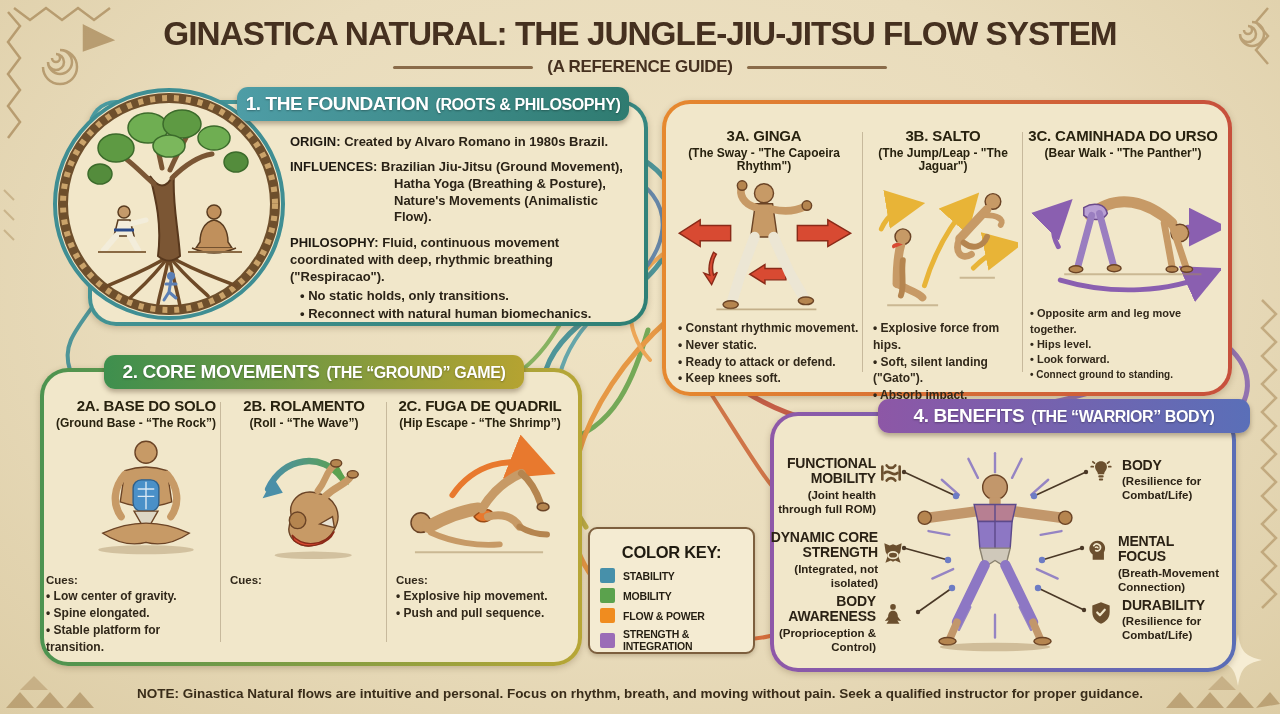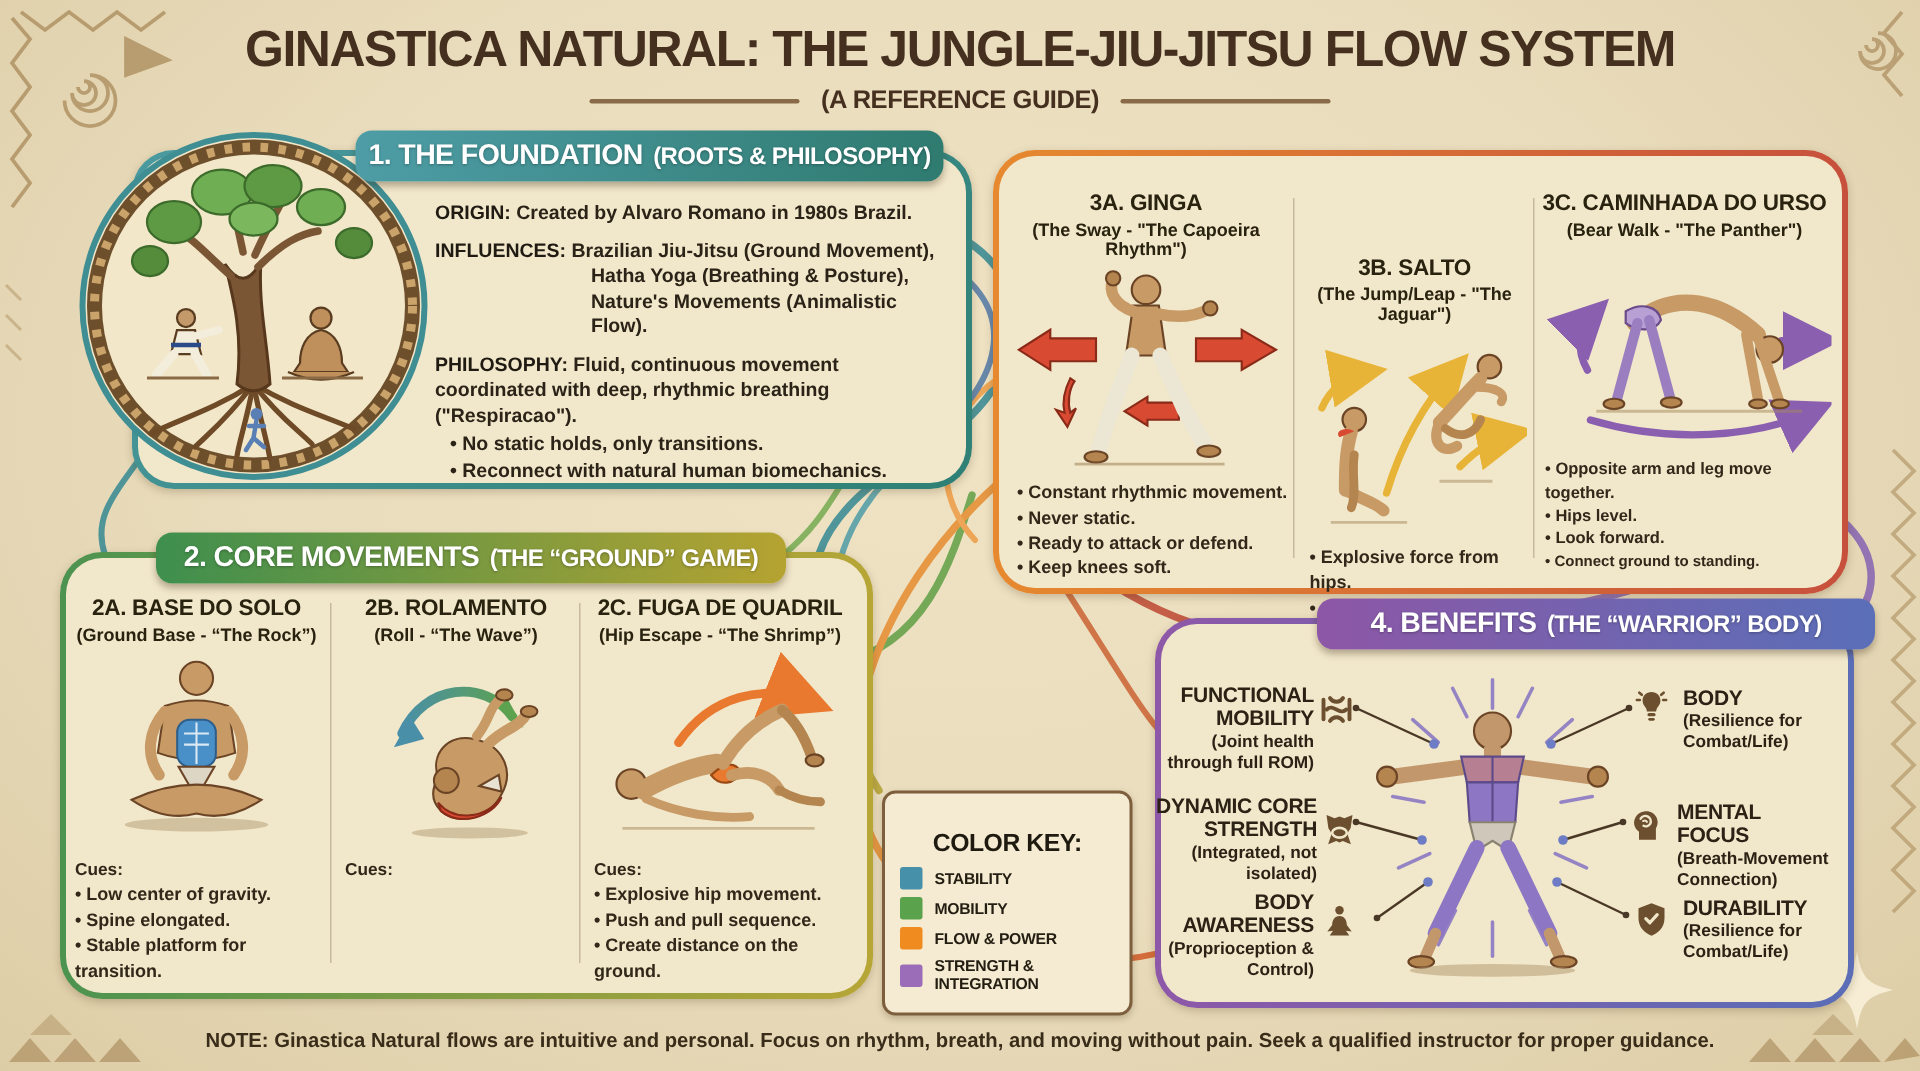--- a/index.html
+++ b/index.html
@@ -45,23 +45,23 @@
   .cues li::before{content:"• ";}
   .cues-label{width:100%;padding-left:8px;font-size:11.5px;font-weight:700;color:#31281a;line-height:1.4;}
   
   .ben{position:absolute;color:#2b2215;}
   .ben .t{font-size:14px;font-weight:700;line-height:1.1;letter-spacing:-.2px;}
   .ben .s{font-size:11.5px;font-weight:700;line-height:1.2;margin-top:2px;}
   .ben.left{text-align:right;}
   .ben.right{text-align:left;}
   .ben-icon{position:absolute;width:26px;height:26px;}
   
-  .colorkey{position:absolute;left:588px;top:527px;width:167px;height:150px;z-index:2;
+  .colorkey{position:absolute;left:588px;top:527px;width:167px;height:127px;z-index:2;
     background:#f4ebd2;border:2.5px solid #7d5f3e;border-radius:9px;box-shadow:0 2px 4px rgba(80,55,25,.25);
-    padding:24px 10px;box-sizing:border-box;}
+    padding:14px 10px;box-sizing:border-box;}
   .colorkey .ck-title{font-size:16.5px;font-weight:700;color:#1f1a10;text-align:center;letter-spacing:-.3px;margin-bottom:6px;}
   .ck-row{display:flex;align-items:center;gap:8px;margin-bottom:5px;}
   .ck-swatch{width:15px;height:15px;border-radius:2px;flex:0 0 auto;}
   .ck-label{font-size:10.5px;font-weight:700;color:#241e12;letter-spacing:-.2px;}
   
   .note{position:absolute;left:90px;right:90px;top:686px;text-align:center;
     font-size:13.5px;font-weight:700;color:#392c19;z-index:2;}
   .layer{position:absolute;inset:0;pointer-events:none;}
 </style>
 </head>
@@ -238,21 +238,21 @@
         </svg>
       </div>
       <ul class="cues" style="padding-left:16px;">
         <li>Constant rhythmic movement.</li>
         <li>Never static.</li>
         <li>Ready to attack or defend.</li>
         <li>Keep knees soft.</li>
       </ul>
     </div>
 
-    <div class="col" style="left:206px;top:28px;width:150px;margin-top:43px;">
+    <div class="col" style="left:206px;top:28px;width:150px;">
       <div class="colhead">3B. SALTO</div>
       <div class="colsub">(The Jump/Leap - "The Jaguar")</div>
       <div class="figbox" style="height:146px;">
         <svg width="150" height="142" viewBox="0 0 150 145">
           <defs>
             <marker id="yh" markerWidth="8" markerHeight="8" refX="5" refY="4" orient="auto">
               <path d="M0,0 L8,4 L0,8 Z" fill="#e8b437"></path>
             </marker>
           </defs>
           <g stroke="#e8b437" stroke-width="5" fill="none" stroke-linecap="round">
@@ -320,21 +320,21 @@
         <li style="font-size:10px;">Connect ground to standing.</li>
       </ul>
     </div>
   </div>
 
   <div class="panel" style="left:40px;top:368px;width:534px;height:290px;background:linear-gradient(90deg,#4c9350,#b7a636);">
     <div class="panel-inner"></div>
     <div class="divider" style="left:180px;top:34px;height:240px;"></div>
     <div class="divider" style="left:346px;top:34px;height:240px;"></div>
 
-    <div class="col" style="left:6px;top:30px;width:170px;">
+    <div class="col" style="left:6px;top:30px;width:170px;align-items:flex-end;">
       <div class="colhead">2A. BASE DO SOLO</div>
       <div class="colsub">(Ground Base - “The Rock”)</div>
       <div class="figbox" style="height:142px;">
         <svg width="140" height="138" viewBox="0 0 150 150">
           <g stroke="#6b4426" stroke-width="1.5">
             <circle cx="75" cy="22" r="12" fill="#c79a66"></circle>
             <path d="M52,42 Q75,34 98,42 L103,76 Q75,86 47,76 Z" fill="#c79a66"></path>
             <rect x="61" y="52" width="28" height="34" rx="9" fill="#4a90c8" stroke="#2e5f8a"></rect>
             <path d="M66,62 H84 M66,70 H84 M75,54 V84" stroke="#ffffff" stroke-width="1.5" opacity=".8" fill="none"></path>
             <path d="M52,46 C40,60 38,78 48,92" fill="none" stroke="#c79a66" stroke-width="8" stroke-linecap="round"></path>
@@ -407,21 +407,20 @@
             <path d="M36,102 C58,112 84,116 106,114" fill="none" stroke="#c79a66" stroke-width="6" stroke-linecap="round"></path>
             <ellipse cx="150" cy="76" rx="6" ry="4" fill="#b5854f"></ellipse>
           </g>
           <path d="M20,122 L150,122" stroke="#a58a5e" stroke-width="2" opacity=".5"></path>
         </svg>
       </div>
       <div class="cues-label">Cues:</div>
       <ul class="cues">
         <li>Explosive hip movement.</li>
         <li>Push and pull sequence.</li>
-        <li>Create distance on the ground.</li>
       </ul>
     </div>
   </div>
   <div class="pill" style="left:104px;top:355px;width:400px;background:linear-gradient(90deg,#3e8f4e,#b5a331);">
     <span class="main">2. CORE MOVEMENTS</span>
     <span class="psub">(THE “GROUND” GAME)</span>
   </div>
 
   <div class="panel" style="left:770px;top:412px;width:458px;height:252px;background:linear-gradient(90deg,#8e58a8,#5a6db6);">
     <div class="panel-inner"></div>

